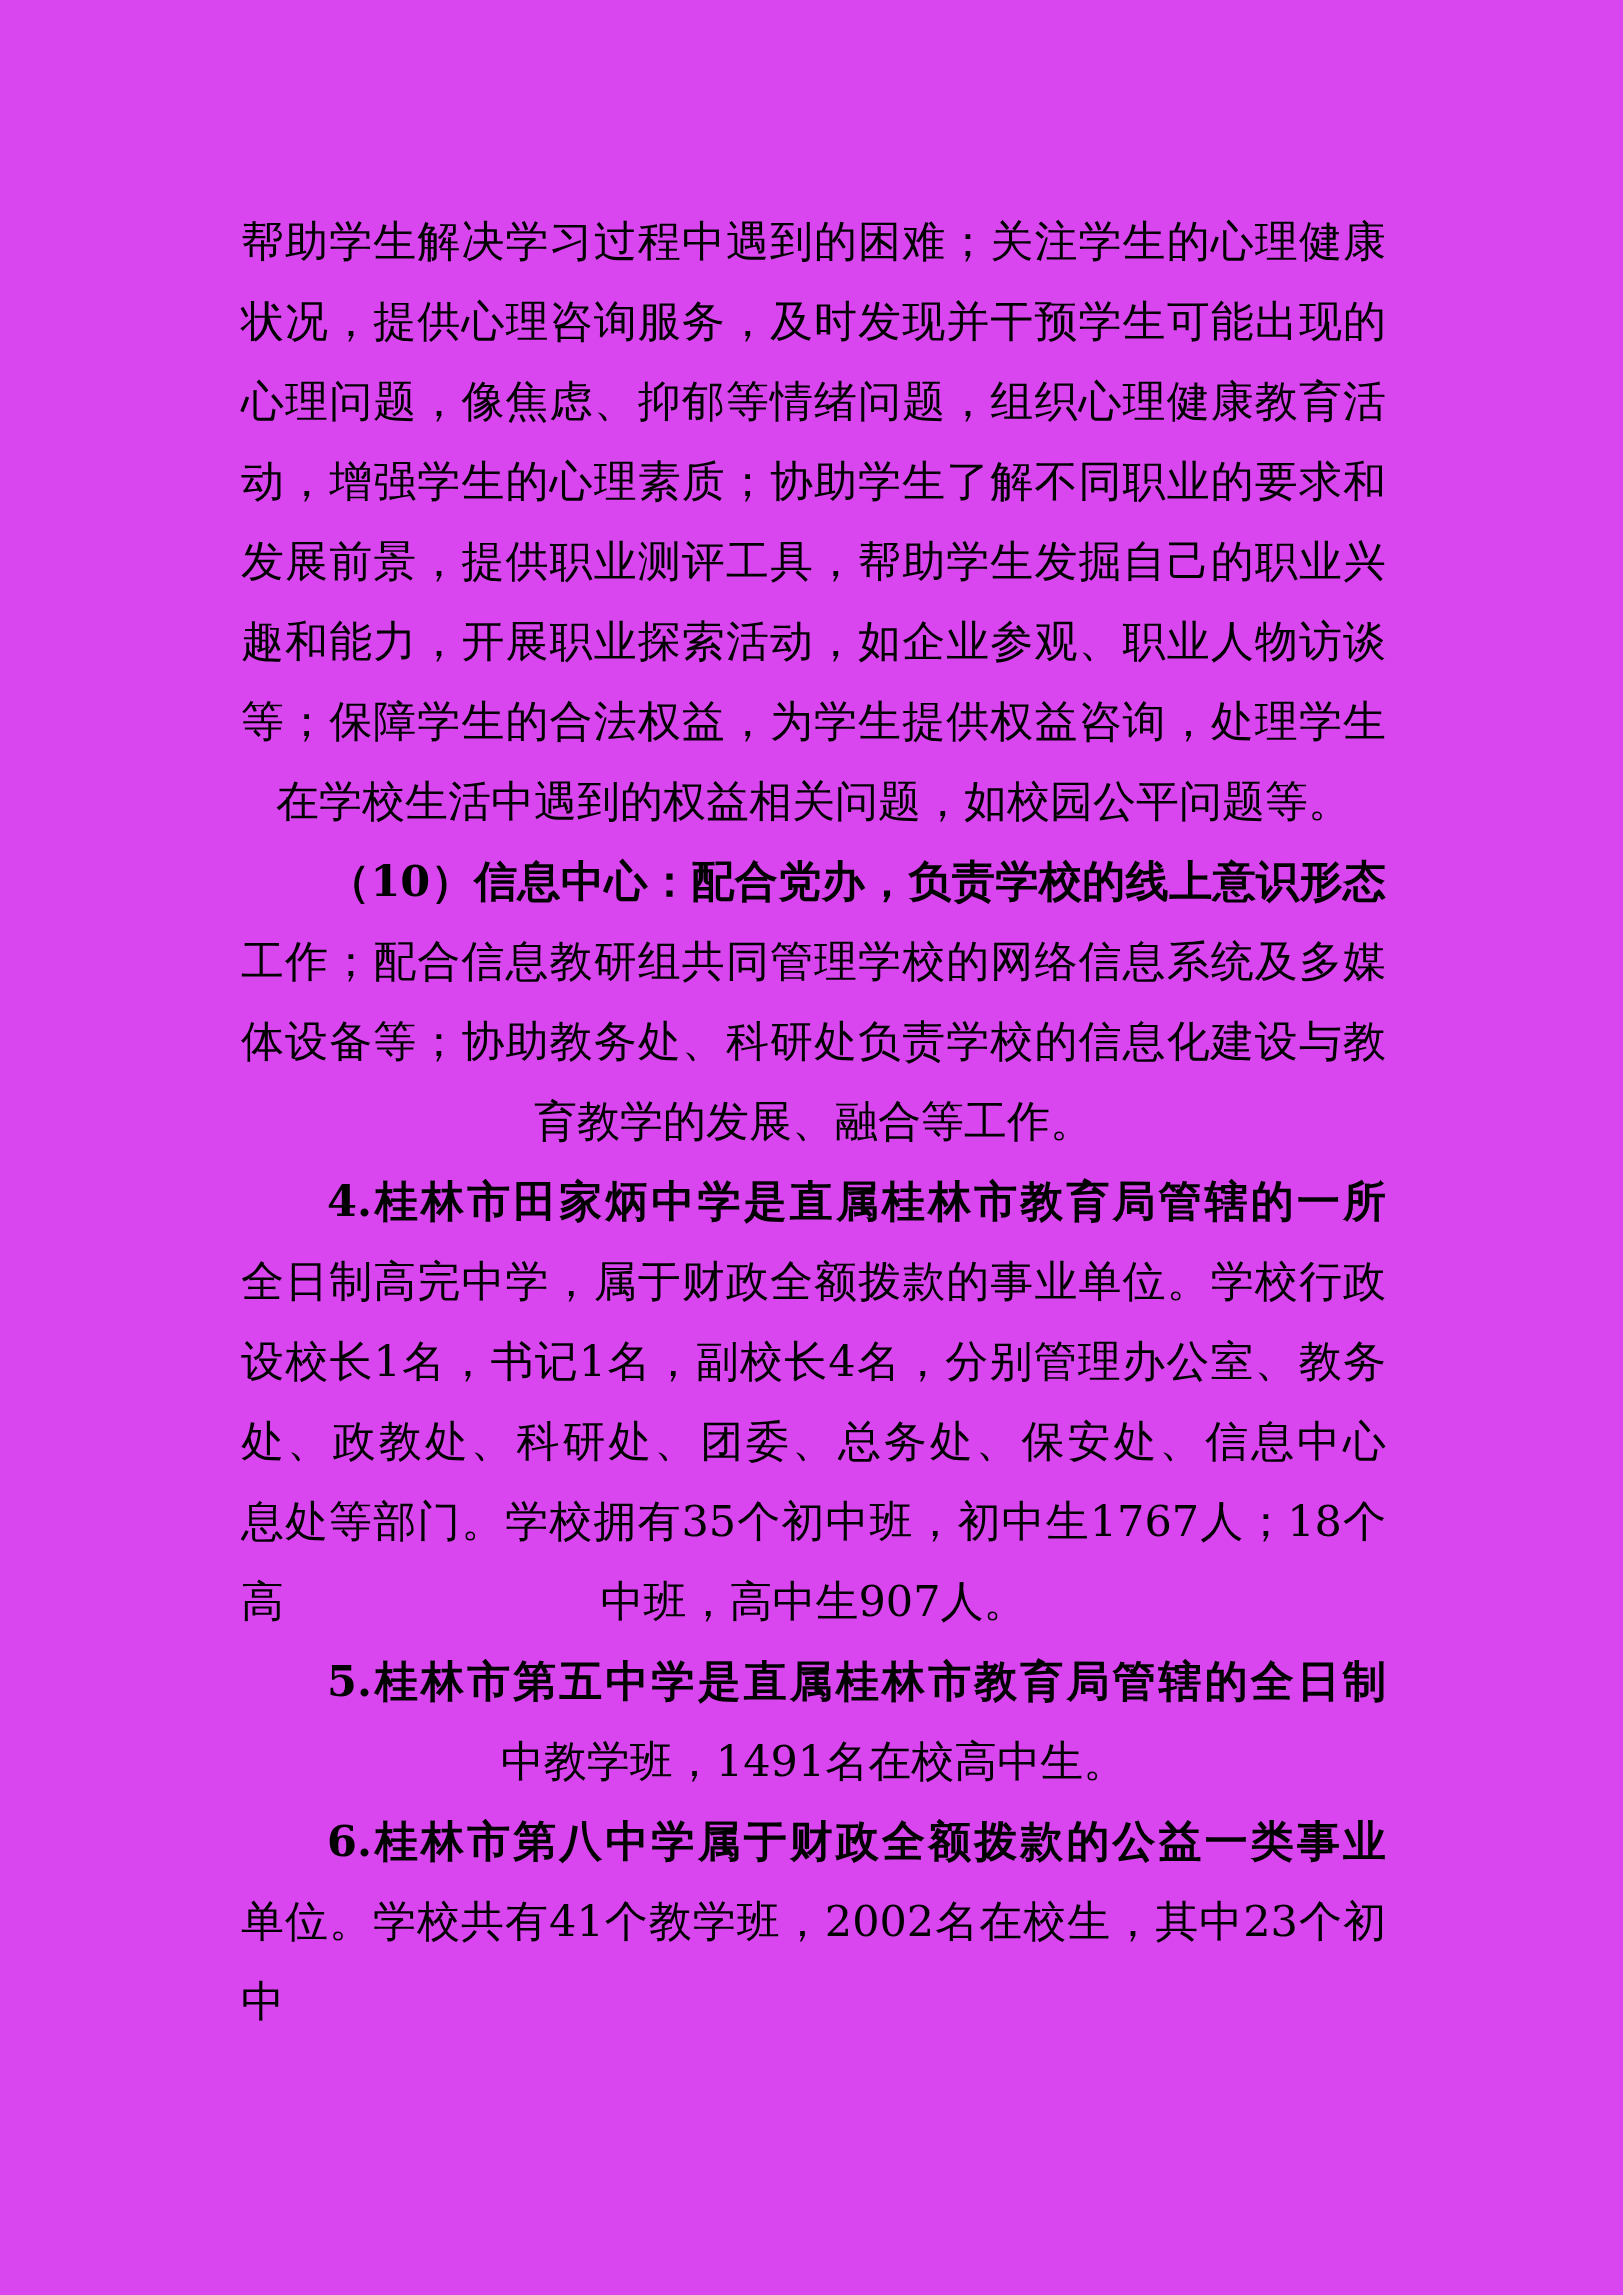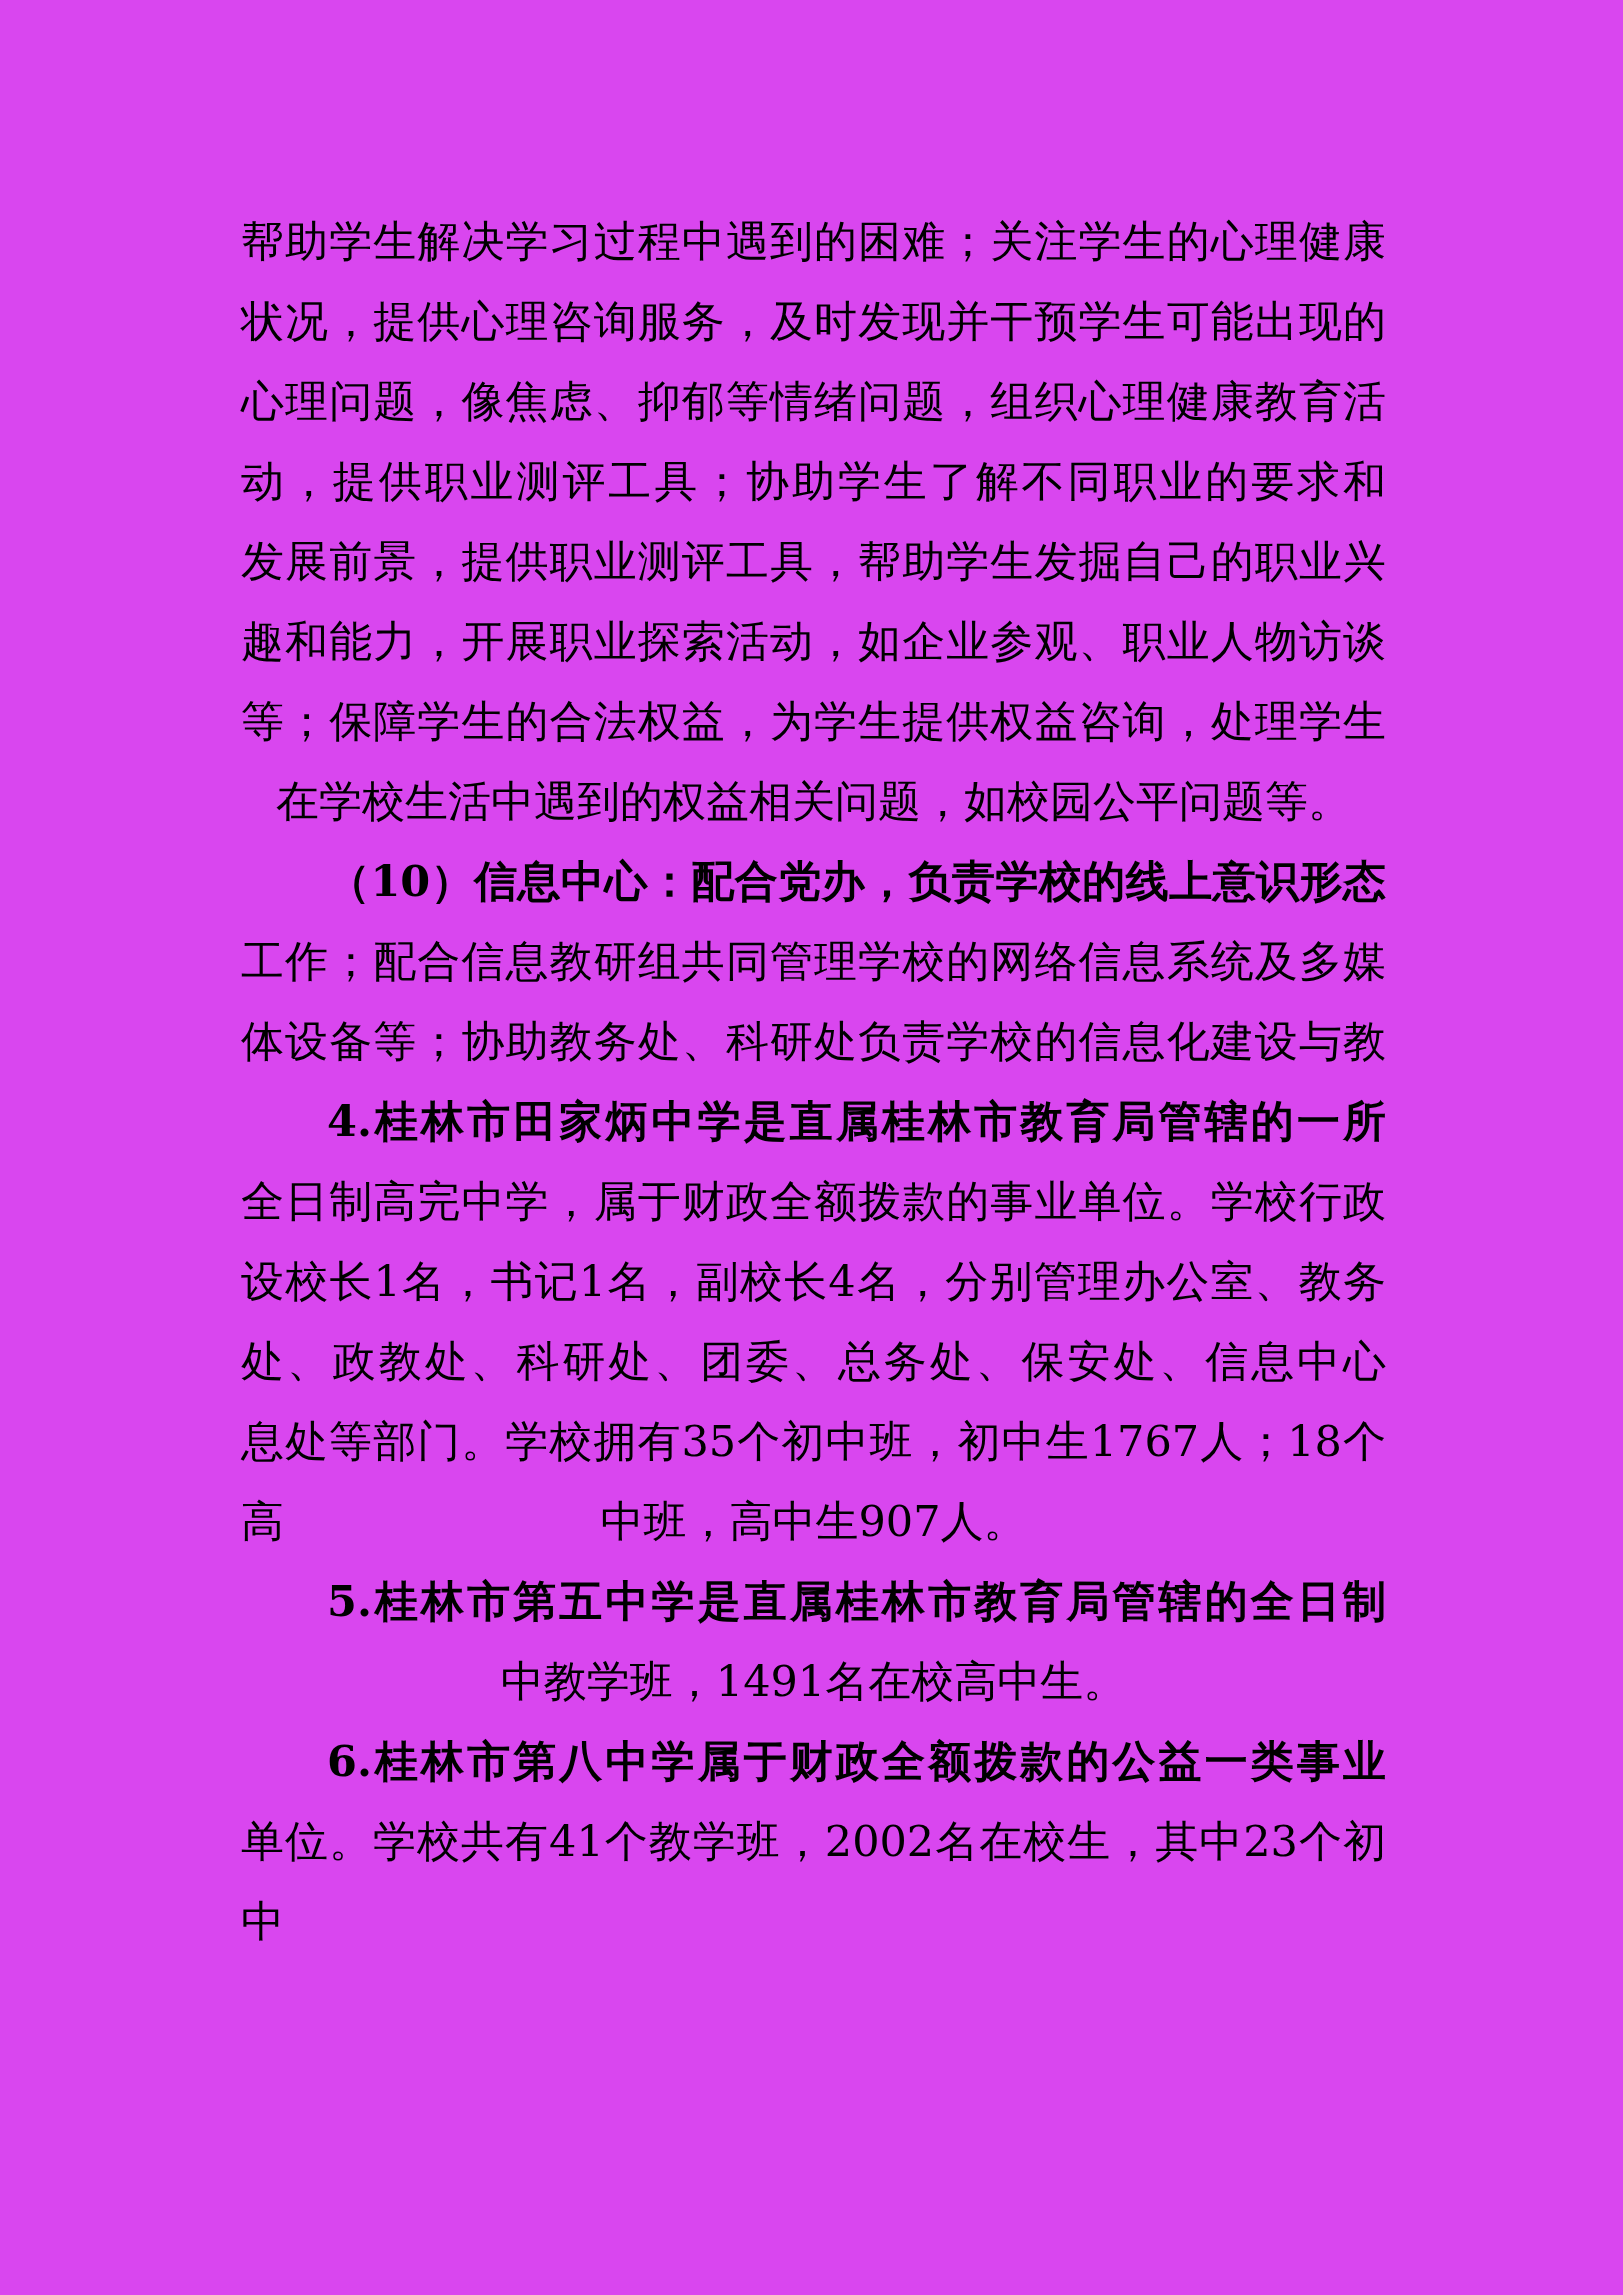--- a/index.html
+++ b/index.html
@@ -47,28 +47,29 @@
   }
 </style>
 </head>
 <body style="background: rgb(255, 255, 255);">
 
 <main class="page">
   <section class="text-block" id="text-block" style="color: rgb(0, 0, 0);">
       <div class="line fill">帮助学生解决学习过程中遇到的困难；关注学生的心理健康</div>
       <div class="line fill">状况，提供心理咨询服务，及时发现并干预学生可能出现的</div>
       <div class="line fill">心理问题，像焦虑、抑郁等情绪问题，组织心理健康教育活</div>
-      <div class="line fill">动，提供职业测评工具；协助学生了解不同职业的要求和</div>
+      <div class="line fill">动，增强学生的心理素质；协助学生了解不同职业的要求和</div>
       <div class="line fill">发展前景，提供职业测评工具，帮助学生发掘自己的职业兴</div>
       <div class="line fill">趣和能力，开展职业探索活动，如企业参观、职业人物访谈</div>
       <div class="line fill">等；保障学生的合法权益，为学生提供权益咨询，处理学生</div>
       <div class="line">在学校生活中遇到的权益相关问题，如校园公平问题等。</div>
       <div class="line fill indent">（10）信息中心：配合党办，负责学校的线上意识形态</div>
       <div class="line fill">工作；配合信息教研组共同管理学校的网络信息系统及多媒</div>
       <div class="line fill">体设备等；协助教务处、科研处负责学校的信息化建设与教</div>
+      <div class="line">育教学的发展、融合等工作。</div>
       <div class="line fill indent">4.桂林市田家炳中学是直属桂林市教育局管辖的一所</div>
       <div class="line fill">全日制高完中学，属于财政全额拨款的事业单位。学校行政</div>
       <div class="line fill">设校长1名，书记1名，副校长4名，分别管理办公室、教务</div>
       <div class="line fill">处、政教处、科研处、团委、总务处、保安处、信息中心</div>
       <div class="line fill">息处等部门。学校拥有35个初中班，初中生1767人；18个高</div>
       <div class="line">中班，高中生907人。</div>
       <div class="line fill indent">5.桂林市第五中学是直属桂林市教育局管辖的全日制</div>
       <div class="line">中教学班，1491名在校高中生。</div>
       <div class="line fill indent">6.桂林市第八中学属于财政全额拨款的公益一类事业</div>
       <div class="line fill">单位。学校共有41个教学班，2002名在校生，其中23个初中</div>

